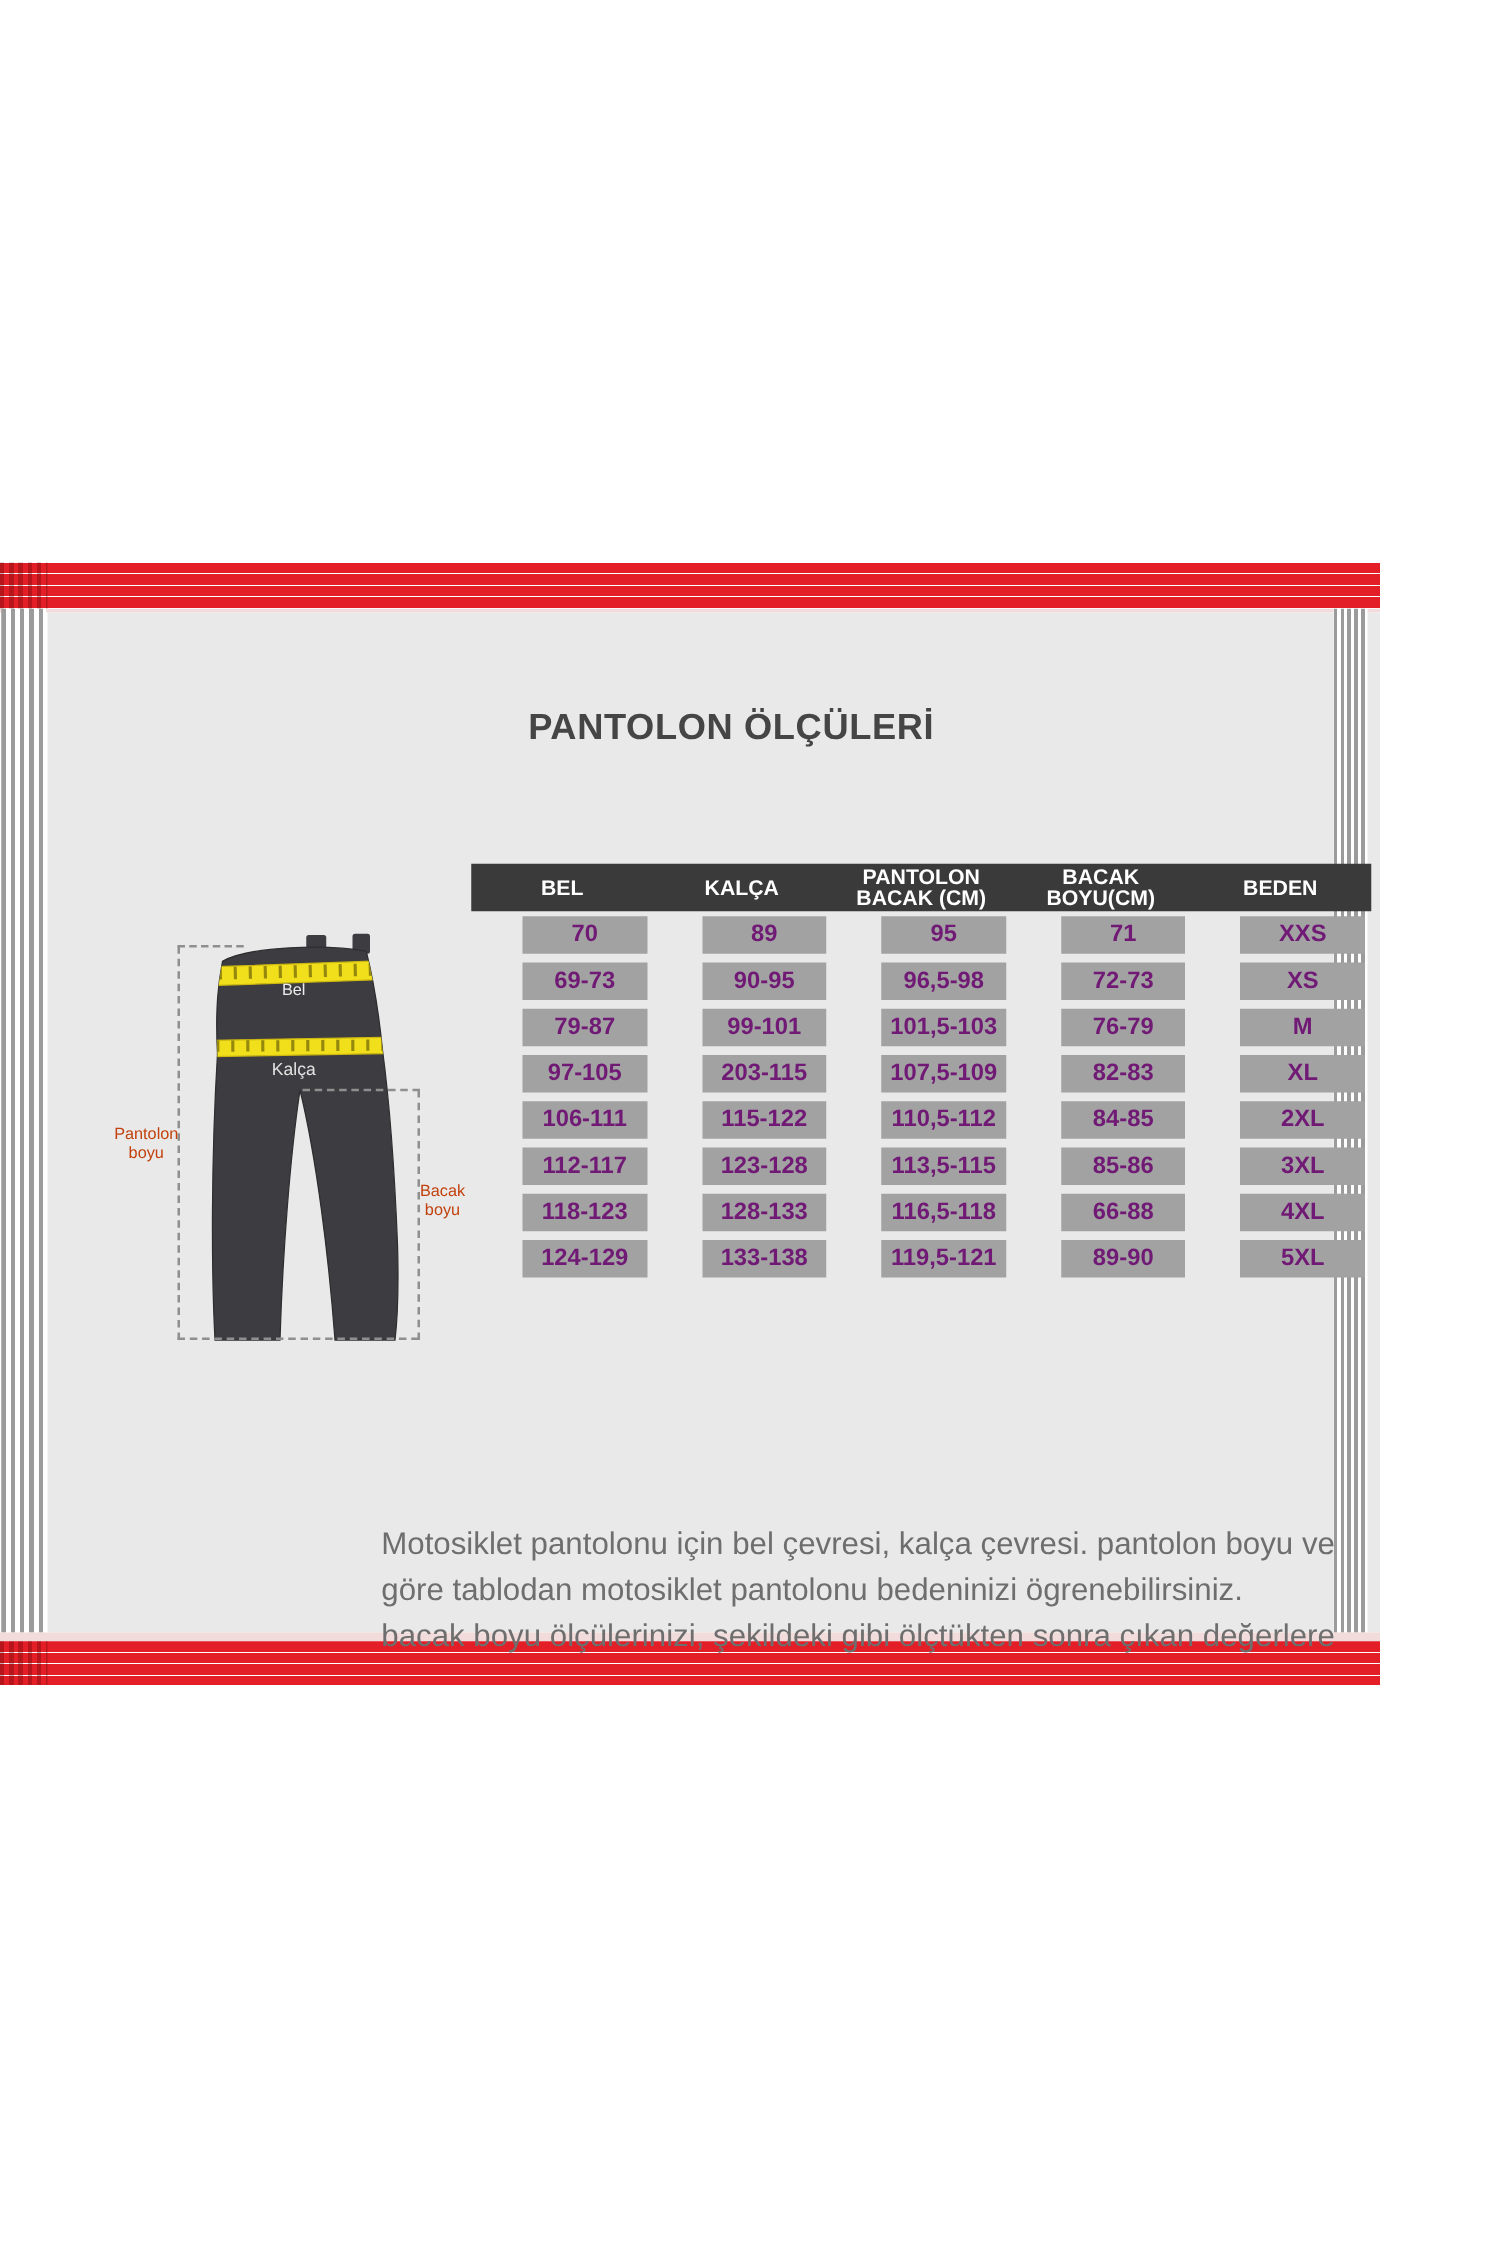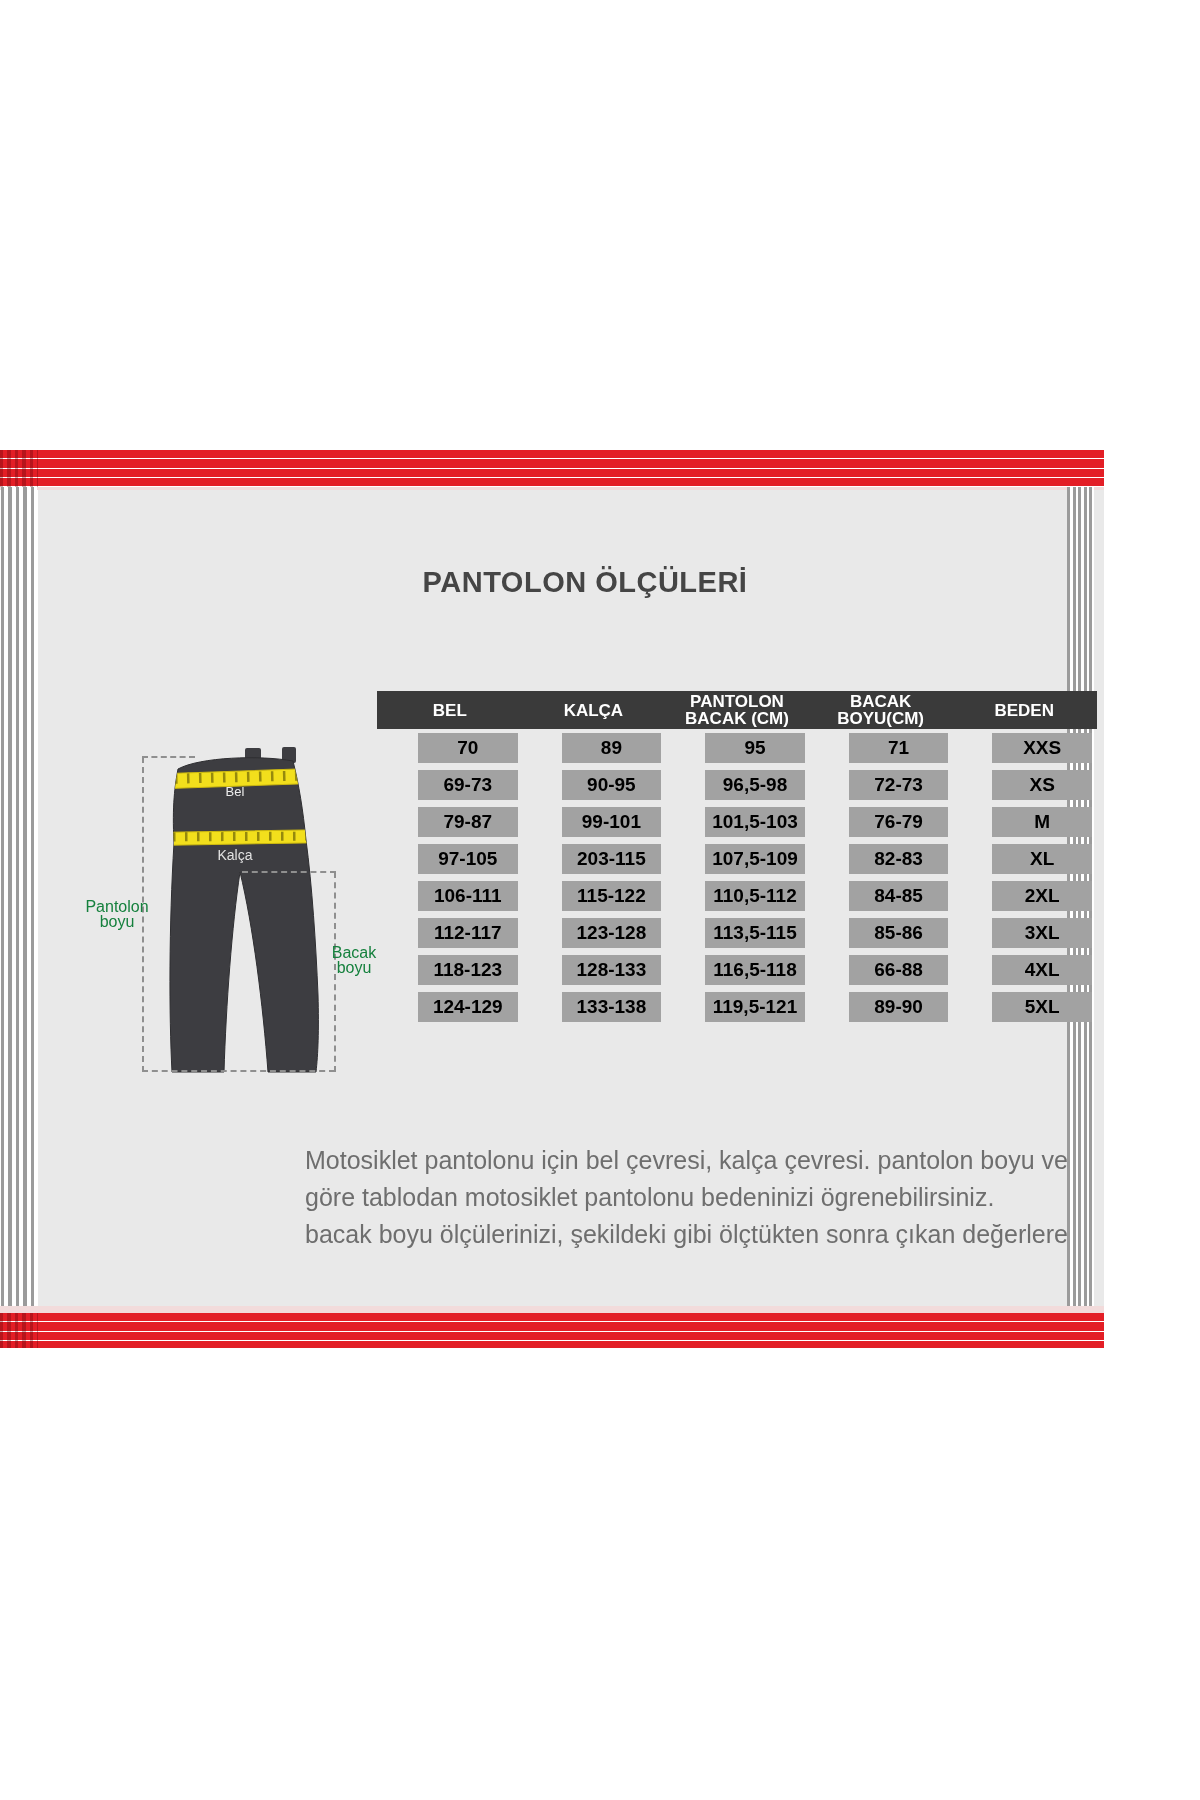--- a/index.html
+++ b/index.html
@@ -54,40 +54,40 @@
     background:var(--table-header-bg);height:38px;padding:0 5px;
     display:grid;grid-template-columns:repeat(5,1fr);gap:8px;align-items:center;
   }
   .th{
     color:#ffffff;font-weight:bold;font-size:17px;line-height:17px;text-align:center;
   }
   .tbody{margin-top:4px;display:flex;flex-direction:column;gap:7px;}
   .trow{display:grid;grid-template-columns:repeat(5,1fr);gap:8px;padding:0 5px;}
   .tcell{
     background:var(--table-cell-bg);height:30px;display:flex;align-items:center;justify-content:center;
-    color:#000000;font-weight:bold;font-size:19px;margin-left:36px;
+    color:#701a75;font-weight:bold;font-size:19px;margin-left:36px;
   }
   
   .pants-svg{position:absolute;left:85px;top:745px;}
   .dash-v{position:absolute;width:0;border-left:2px dashed #8f8f8f;}
   .dash-h{position:absolute;height:0;border-top:2px dashed #8f8f8f;}
   .dl-pant-v{left:142px;top:757px;height:315px;}
   .dl-top-h{left:142px;top:756px;width:53px;}
   .dl-bottom-h{left:142px;top:1070px;width:193px;}
   .dl-leg-v{left:334px;top:872px;height:200px;}
   .dl-crotch-h{left:242px;top:871px;width:94px;}
-  .diagram-label{position:absolute;text-align:center;color:#15803d;font-size:16px;line-height:15px;}
+  .diagram-label{position:absolute;text-align:center;color:#c2410c;font-size:13px;line-height:15px;}
   .lbl-pantolon-boyu{left:78px;top:899px;width:78px;}
   .lbl-bacak-boyu{left:323px;top:945px;width:62px;}
   .tape-label{position:absolute;text-align:center;font-size:13px;}
   .lbl-bel{left:210px;top:784px;width:50px;color:#ececec;}
   .lbl-kalca{left:205px;top:847px;width:60px;color:#e2e2e2;font-size:14px;}
   
   .description{
-    position:absolute;left:305px;top:1142px;color:var(--body-text);
+    position:absolute;left:305px;top:1217px;color:var(--body-text);
     font-size:25px;line-height:37px;
   }
   .description div{white-space:nowrap;}
 </style>
 </head>
 <body>
 
 <div class="page">
 
   <div class="band band-top"></div>

